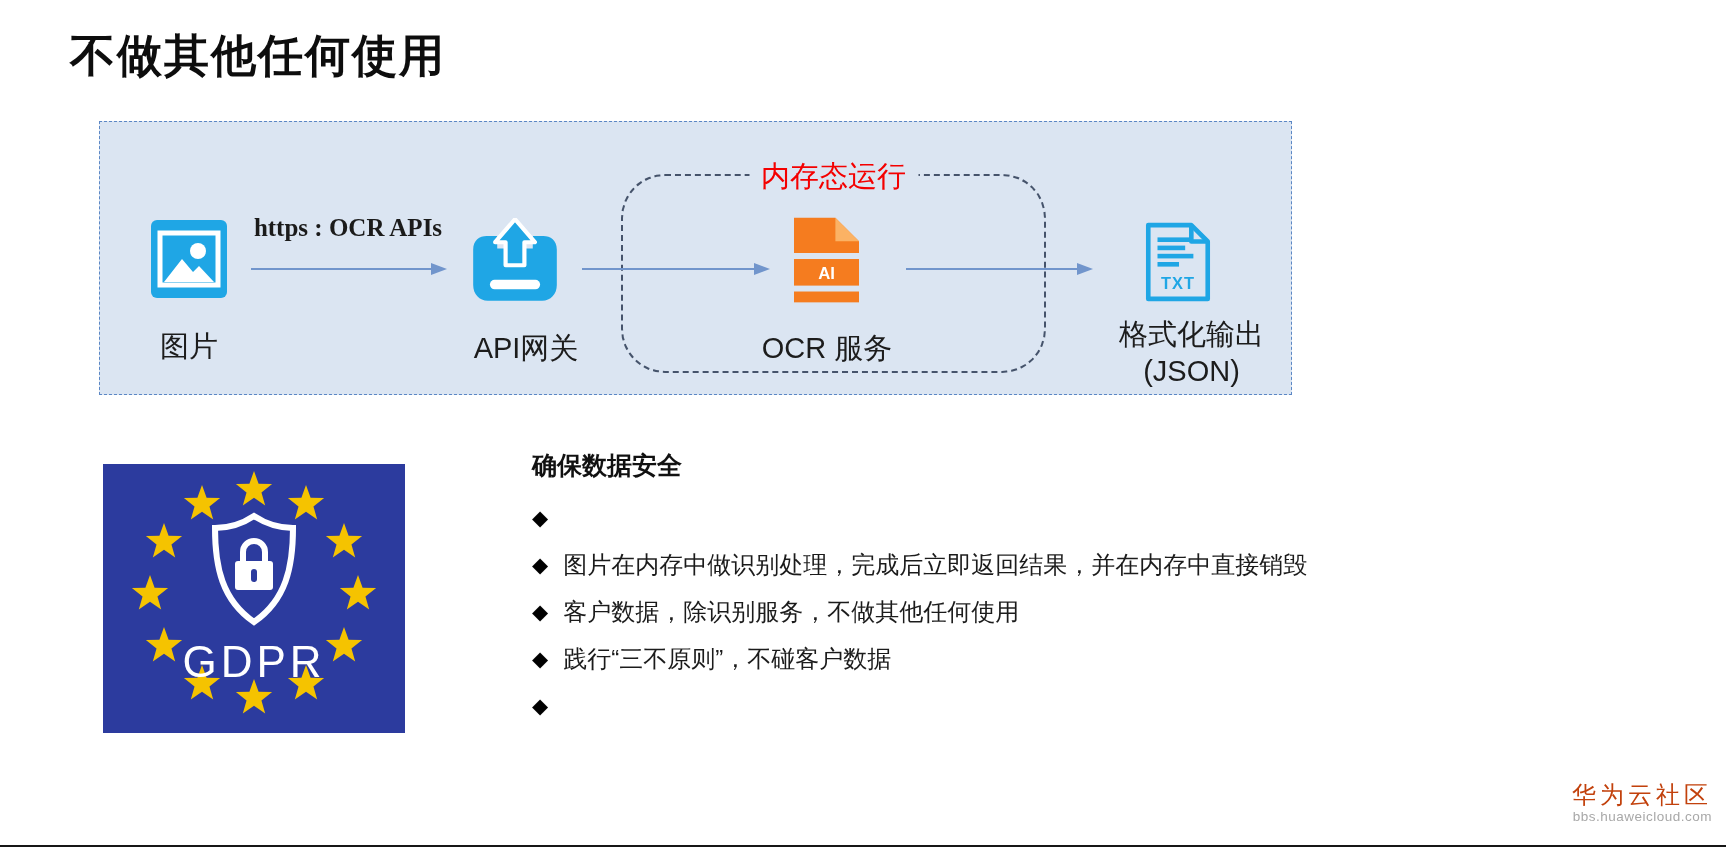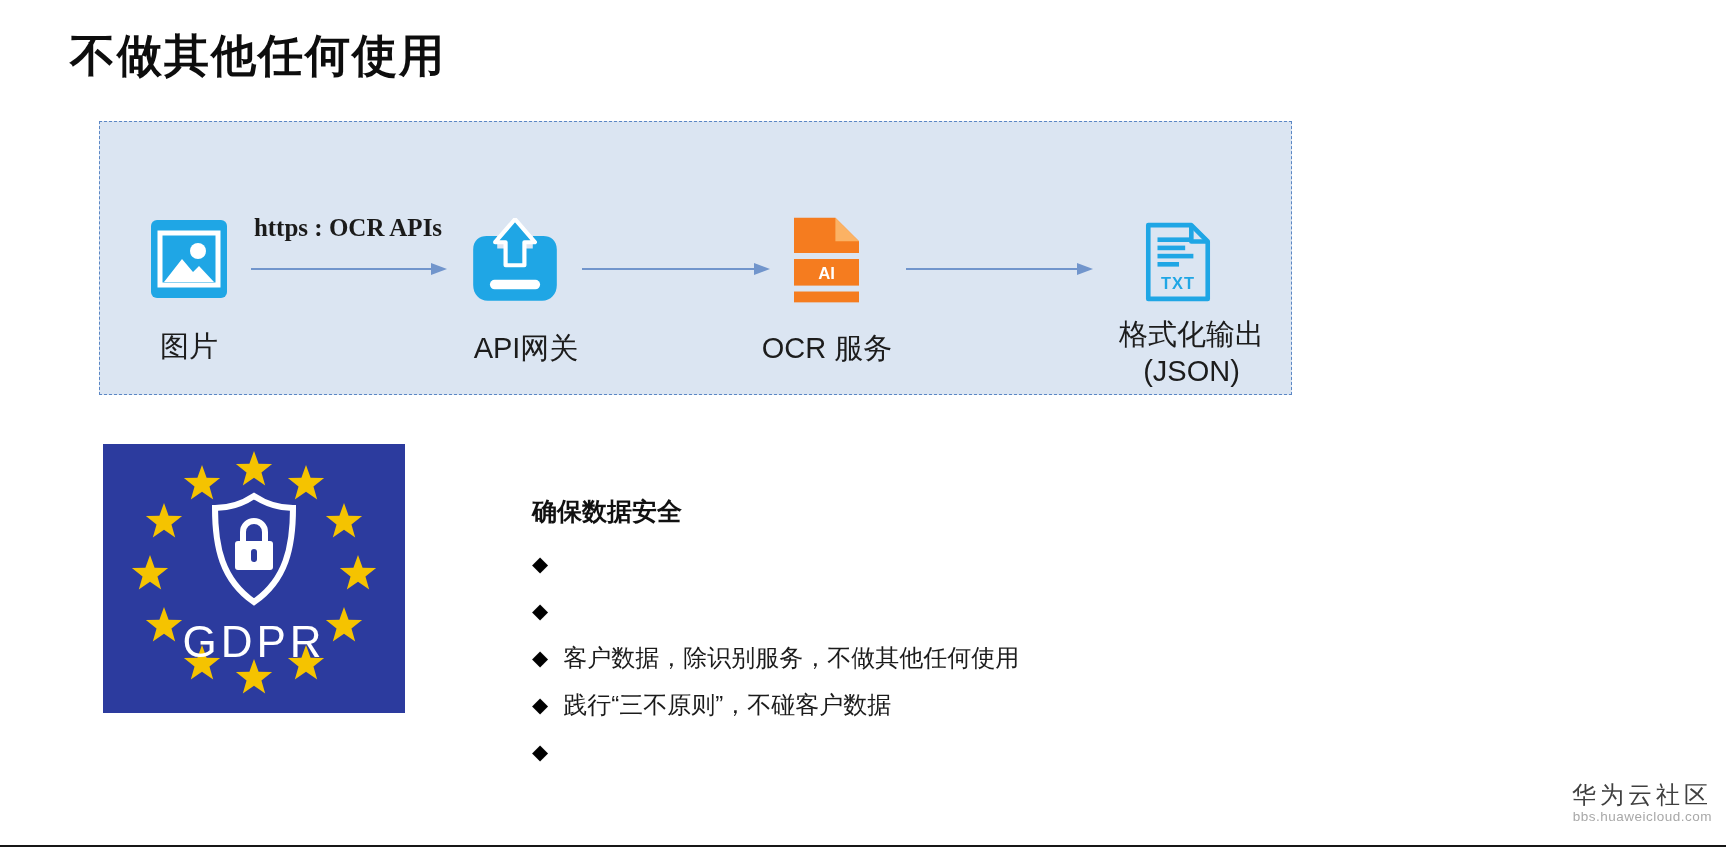--- a/index.html
+++ b/index.html
@@ -25,33 +25,33 @@
   .memory-box{position:absolute;left:521px;top:52px;width:425px;height:199px;
               border:2px dashed #45536b;border-radius:44px;box-sizing:border-box;z-index:1;}
   .memory-label{position:absolute;left:50%;top:-19px;transform:translateX(-50%);
                 background:#dbe5f2;padding:0 12px;font-size:29px;color:#f40000;
                 white-space:nowrap;}
 
   .output-label{position:absolute;left:1019px;top:194px;font-size:29px;line-height:37px;
                 color:#1c1c1c;text-align:center;}
 
   
-  .gdpr-badge{position:absolute;left:103px;top:444px;width:302px;height:269px;}
-
-  
-  .security{position:absolute;left:532px;top:449px;width:1050px;margin-top:46px;}
+  .gdpr-badge{position:absolute;left:103px;top:464px;width:302px;height:269px;}
+
+  
+  .security{position:absolute;left:532px;top:449px;width:1050px;}
   .security-heading{font-size:25px;font-weight:bold;color:#111;margin:0 0 21px 0;}
   .bullet-list{list-style:none;margin:0;padding:0;}
   .bullet-item{display:flex;align-items:flex-start;margin-bottom:17px;
                font-size:24px;line-height:30px;color:#1b1b1b;}
   .bullet-marker{font-size:21px;line-height:30px;margin-right:15px;color:#000;}
 
   
   .watermark{position:absolute;right:14px;top:781px;text-align:right;line-height:1.15;}
-  .watermark-name{font-size:24px;color:#404040;letter-spacing:4px;}
+  .watermark-name{font-size:24px;color:#c2410c;letter-spacing:4px;}
   .watermark-url{font-size:13.5px;color:#a8a8a8;letter-spacing:0.5px;}
 
   .bottom-rule{position:absolute;left:0;bottom:0;width:100%;height:2px;background:#161616;}
 </style>
 </head>
 <body>
 
 <div class="page">
 
   <div class="page-title">不做其他任何使用</div>
@@ -85,20 +85,23 @@
       </svg>
     </div>
 
     <div class="arrow" style="left:482px;top:140px;">
       <svg width="188" height="14" viewBox="0 0 188 14">
         <line x1="0" y1="7" x2="172" y2="7" stroke="#7195cc" stroke-width="2"></line>
         <polygon points="172,1 188,7 172,13" fill="#7195cc"></polygon>
       </svg>
     </div>
 
+    <div class="memory-box">
+      <div class="memory-label">内存态运行</div>
+    </div>
 
     <div class="node-icon" style="left:694px;top:95px;width:65px;height:86px;z-index:2;">
       <svg width="65" height="86" viewBox="0 0 66 86">
         <path d="M0,0 L42,0 L66,24 L66,36 L0,36 Z" fill="#f57c1f"></path>
         <path d="M42,0 L42,24 L66,24 Z" fill="#fbb264"></path>
         <rect x="0" y="42" width="66" height="27" fill="#f57c1f"></rect>
         <text x="33" y="62" text-anchor="middle" font-size="17" font-weight="bold" fill="#ffffff" font-family="Liberation Sans, sans-serif">AI</text>
         <rect x="0" y="75" width="66" height="11" fill="#f57c1f"></rect>
       </svg>
     </div>
@@ -164,20 +167,21 @@
   </div>
 
   <div class="security">
     <h3 class="security-heading">确保数据安全</h3>
     <ul class="bullet-list">
       <li class="bullet-item">
         <span class="bullet-marker">◆</span>
       </li>
       <li class="bullet-item">
         <span class="bullet-marker">◆</span>
+        <span>图片在内存中做识别处理，完成后立即返回结果，并在内存中直接销毁</span>
       </li>
       <li class="bullet-item">
         <span class="bullet-marker">◆</span>
         <span>客户数据，除识别服务，不做其他任何使用</span>
       </li>
       <li class="bullet-item">
         <span class="bullet-marker">◆</span>
         <span>践行“三不原则”，不碰客户数据</span>
       </li>
       <li class="bullet-item">

